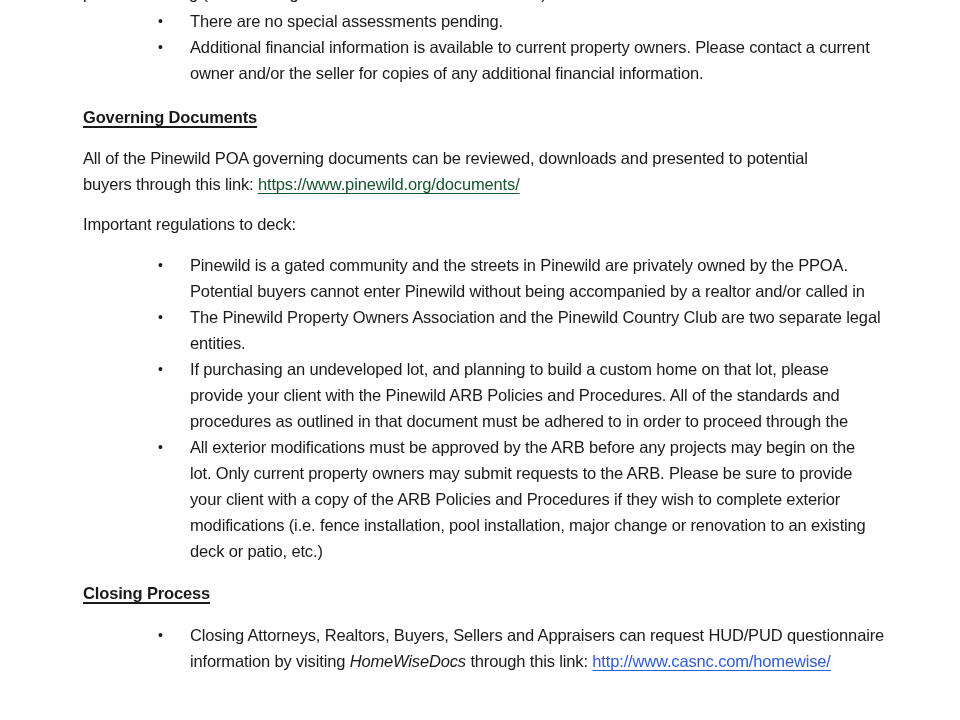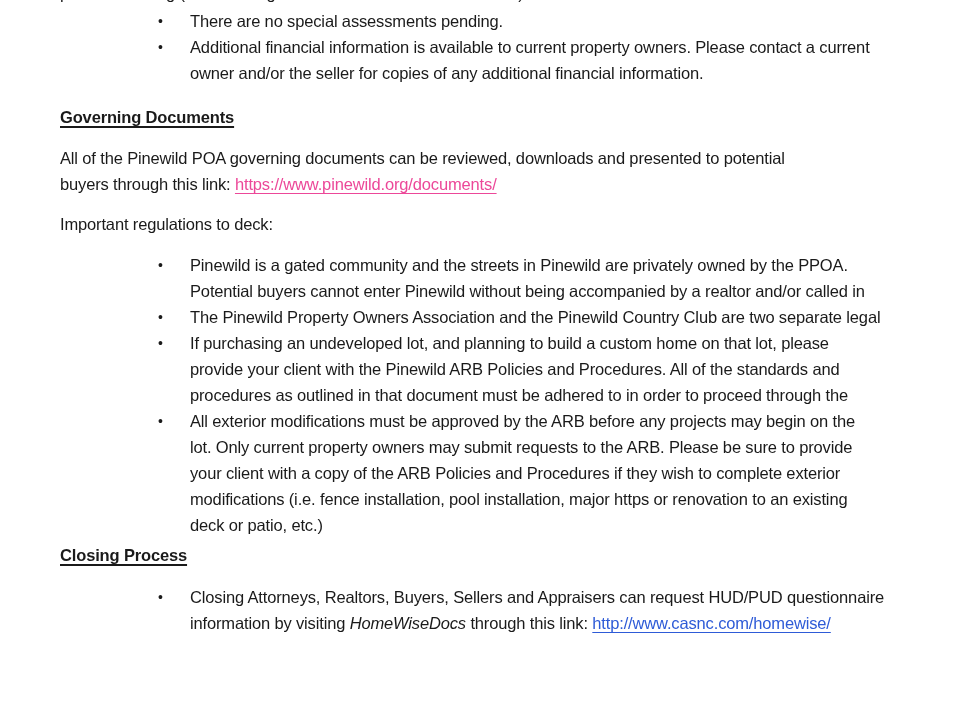--- a/index.html
+++ b/index.html
@@ -12,21 +12,21 @@
     font-size: 16.5px;
     letter-spacing: -0.15px;
     color: #1a1a1a;
     position: relative;
   }
   .line {
     line-height: 26px;
     white-space: nowrap;
     position: relative;
   }
-  .indent-body   { padding-left: 60px; }   
+  .indent-body   { padding-left: 83px; }   
   .indent-bullet { padding-left: 190px; }   
   .bullet-marker {
     position: absolute;
     left: 158px;
     top: 0;
     font-size: 14px;
     line-height: 26px;
     color: #1a1a1a;
   }
   .clip-wrap { height: 6px; overflow: hidden; }
@@ -35,28 +35,28 @@
     font-weight: bold;
     text-decoration: underline;
     text-underline-offset: 3px;
     text-decoration-thickness: 2px;
   }
   a.doc-link {
     text-decoration: underline;
     text-underline-offset: 3px;
     cursor: pointer;
   }
-  .link-navy { color: #ec4899; }
+  .link-navy { color: #14532d; }
   .link-blue { color: #2e5bd7; }
   .em { font-style: italic; }
   .mt-heading1 { margin-top: 18px; }
   .mt-para    { margin-top: 15px; }
   .mt-note    { margin-top: 14px; }
   .mt-list    { margin-top: 15px; }
-  .mt-heading2{ margin-top: 4px; }
+  .mt-heading2{ margin-top: 16px; }
   .mt-closing { margin-top: 16px; }
   .mt-first   { margin-top: 2px; }
 </style>
 </head>
 <body>
 
 <div class="clip-wrap">
   <div class="line indent-body">pool resurfacing (not including routine maintenance of amenities)</div>
 </div>
 
@@ -85,35 +85,36 @@
   <div class="line mt-list">
     <span class="bullet-marker">•</span>
     <span class="indent-bullet" style="display:inline-block;">Pinewild is a gated community and the streets in Pinewild are privately owned by the PPOA.</span>
   </div>
   <div class="line indent-bullet">Potential buyers cannot enter Pinewild without being accompanied by a realtor and/or called in</div>
 
   <div class="line">
     <span class="bullet-marker">•</span>
     <span class="indent-bullet" style="display:inline-block;">The Pinewild Property Owners Association and the Pinewild Country Club are two separate legal</span>
   </div>
+  <div class="line indent-bullet">entities.</div>
 
   <div class="line">
     <span class="bullet-marker">•</span>
     <span class="indent-bullet" style="display:inline-block;">If purchasing an undeveloped lot, and planning to build a custom home on that lot, please</span>
   </div>
   <div class="line indent-bullet">provide your client with the Pinewild ARB Policies and Procedures. All of the standards and</div>
   <div class="line indent-bullet">procedures as outlined in that document must be adhered to in order to proceed through the</div>
 
   <div class="line">
     <span class="bullet-marker">•</span>
     <span class="indent-bullet" style="display:inline-block;">All exterior modifications must be approved by the ARB before any projects may begin on the</span>
   </div>
   <div class="line indent-bullet">lot. Only current property owners may submit requests to the ARB. Please be sure to provide</div>
   <div class="line indent-bullet">your client with a copy of the ARB Policies and Procedures if they wish to complete exterior</div>
-  <div class="line indent-bullet">modifications (i.e. fence installation, pool installation, major https or renovation to an existing</div>
+  <div class="line indent-bullet">modifications (i.e. fence installation, pool installation, major change or renovation to an existing</div>
   <div class="line indent-bullet">deck or patio, etc.)</div>
 </div>
 
 <div class="line indent-body mt-heading2 heading">Closing Process</div>
 
 <div>
   <div class="line mt-closing">
     <span class="bullet-marker">•</span>
     <span class="indent-bullet" style="display:inline-block;">Closing Attorneys, Realtors, Buyers, Sellers and Appraisers can request HUD/PUD questionnaire</span>
   </div>

